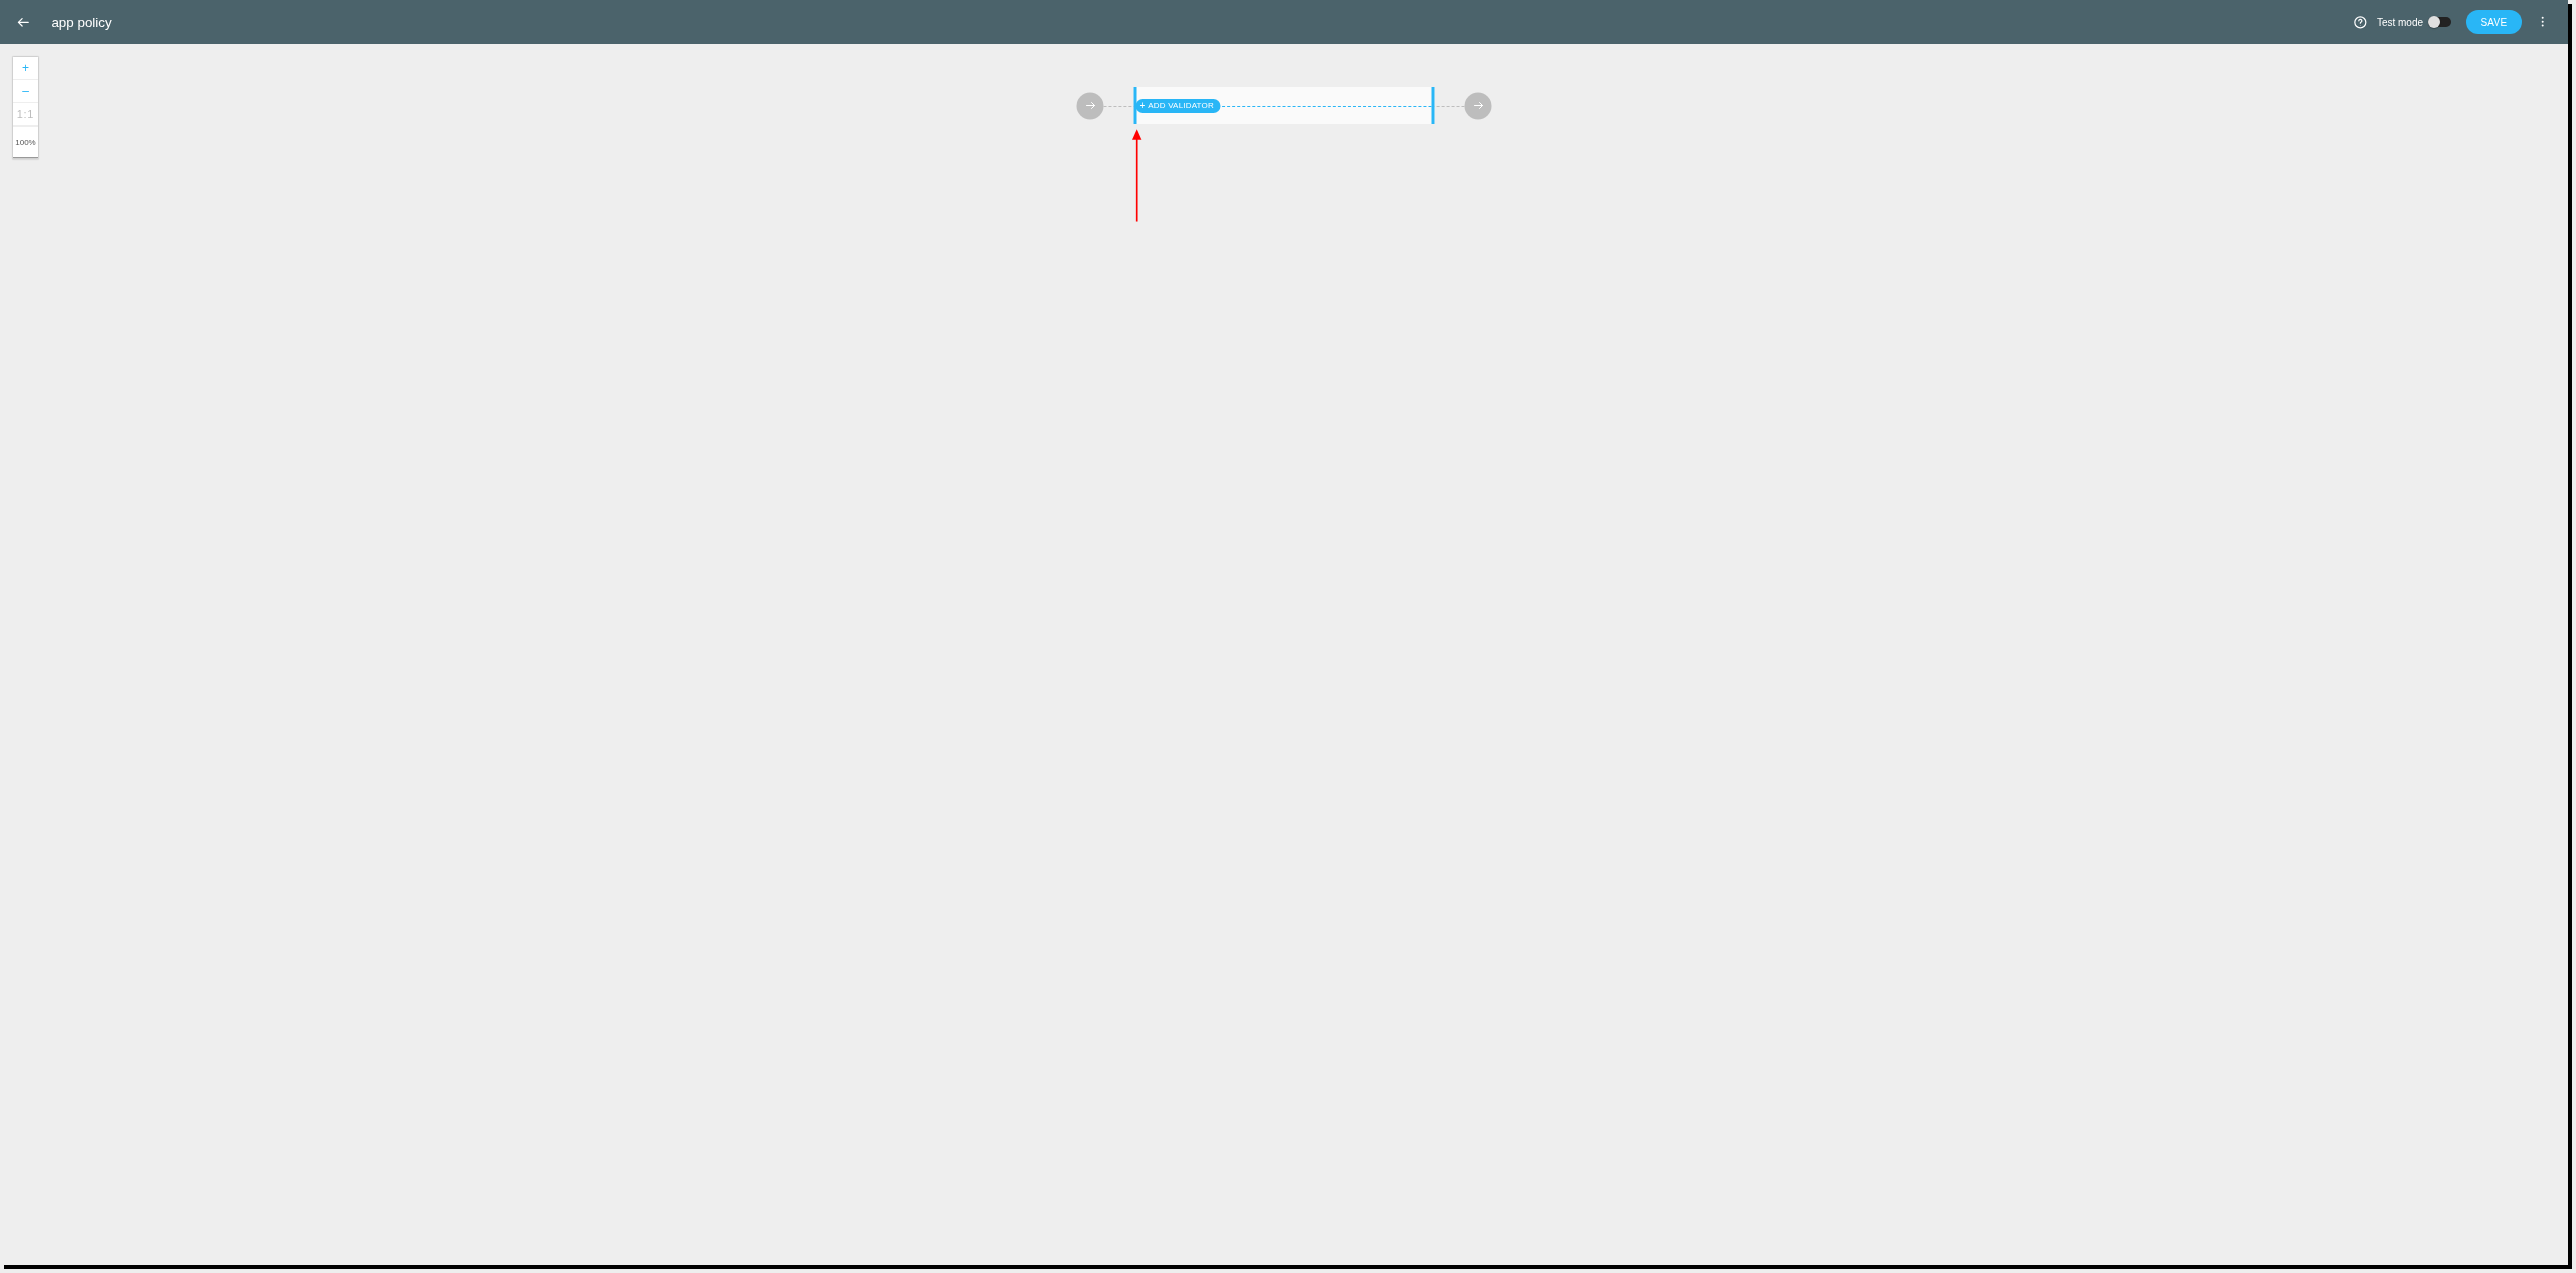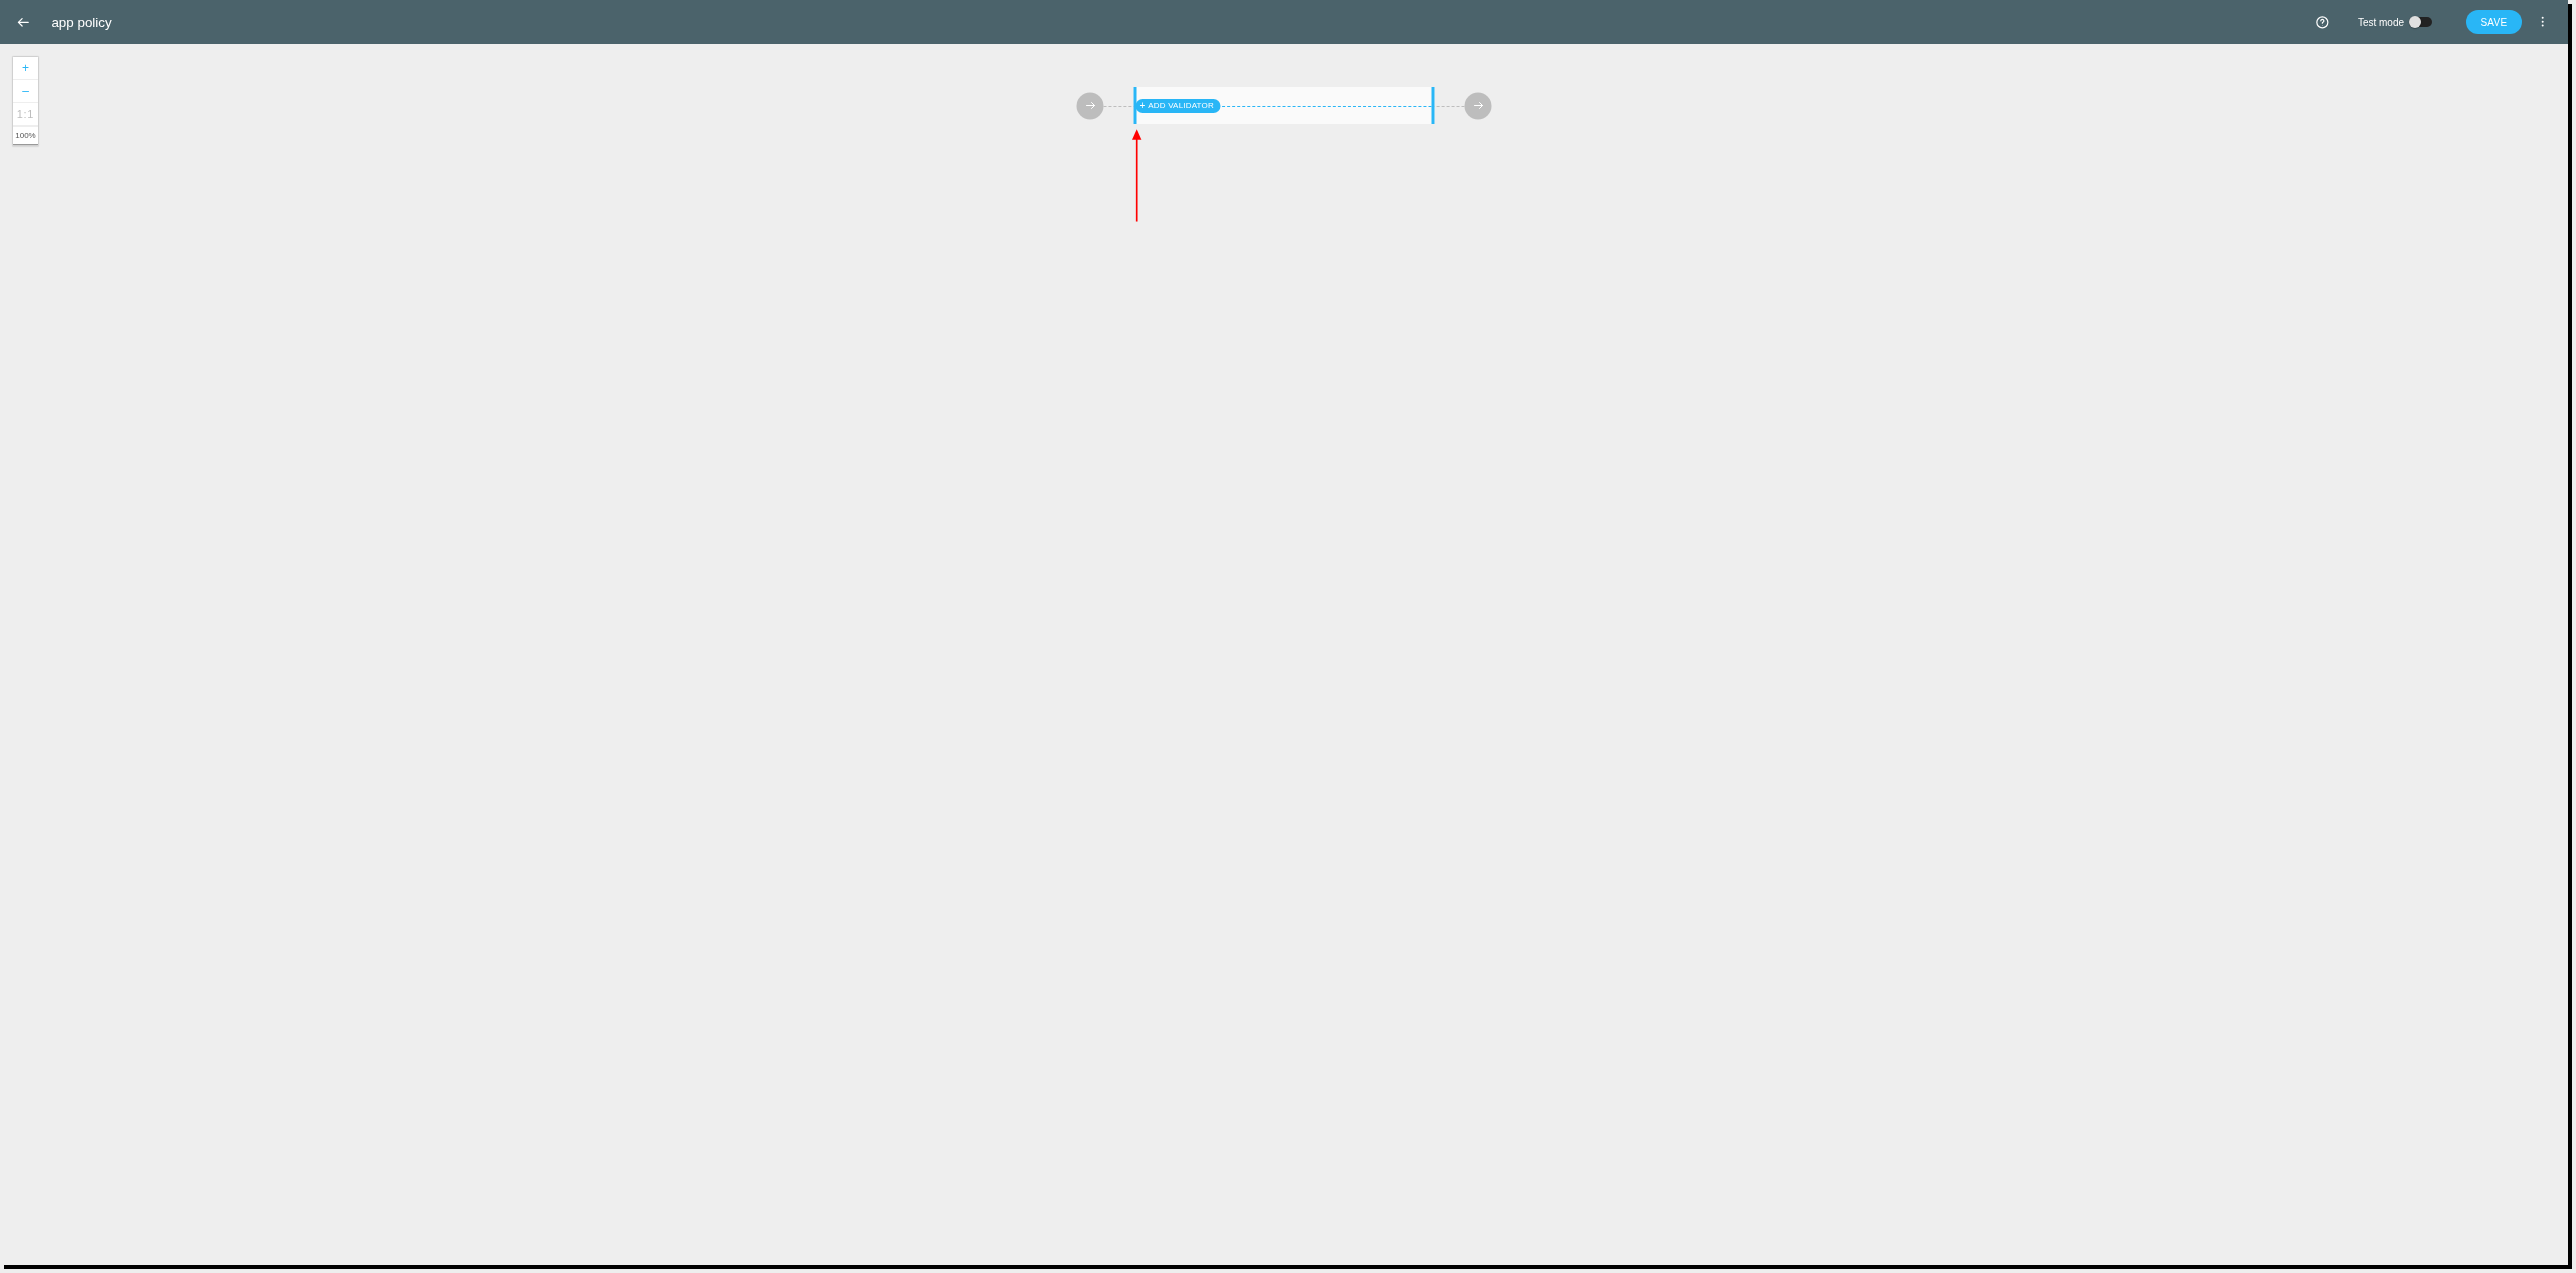--- a/index.html
+++ b/index.html
@@ -46,21 +46,21 @@
 
   .header .help-btn,
   .header .kebab-btn {
     width: 23px; height: 23px;
     display: flex; align-items: center; justify-content: center;
     cursor: pointer;
     color: #fff;
   }
   .header .testmode-wrap {
     display: flex; align-items: center;
-    margin: 0 24px;
+    margin: 0 5px;
     font-size: 10px;
     gap: 5.3px;
   }
   .toggle {
     position: relative;
     width: 23px; height: 10.7px;
     background: #222; border-radius: 6.7px;
     cursor: pointer;
   }
   .toggle .knob {
@@ -109,21 +109,21 @@
     color: #29b6f6;
     border-bottom: 0.7px solid #eee;
     cursor: pointer;
     user-select: none;
   }
   .zoom-ctrl .zb.ratio {
     color: #bdbdbd; font-size: 11px; letter-spacing: 0.7px;
   }
   .zoom-ctrl .zb:last-child { border-bottom: none; }
   .zoom-ctrl .zpct {
-    height: 19px;
+    height: 32px;
     font-size: 8px;
     color: #555;
     display: flex; align-items: center; justify-content: center;
     border-top: 0.7px solid #eee;
     border-bottom: 1.3px solid #999;
   }
 
   
   .pipeline {
     position: absolute;

